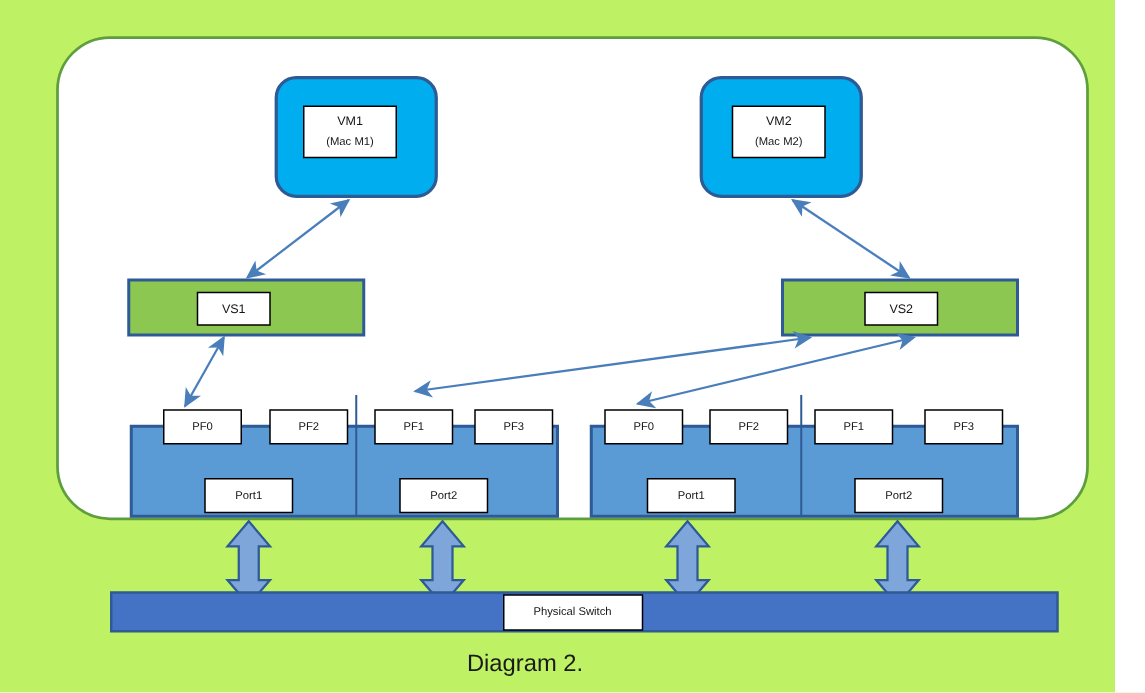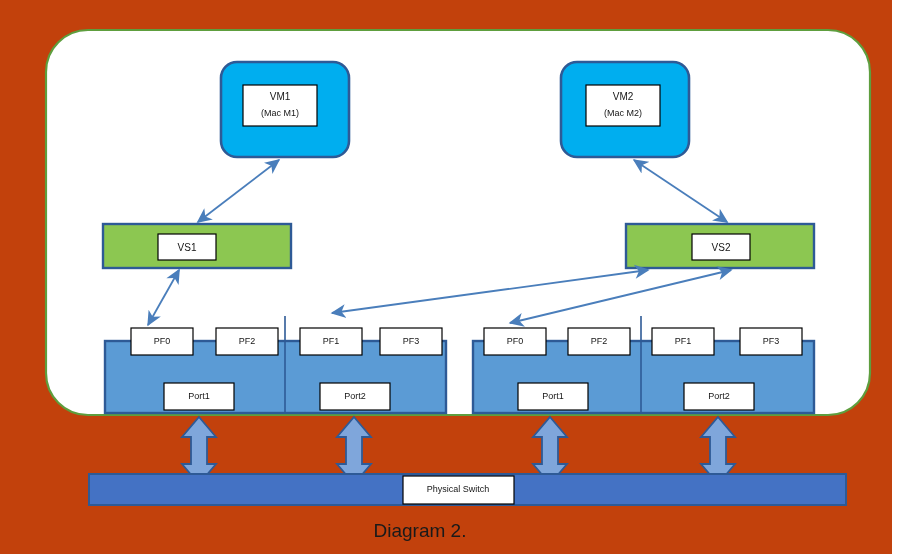--- a/index.html
+++ b/index.html
@@ -10,21 +10,21 @@
   body {
     width: 916px;
     height: 554px;
     font-family: "Liberation Sans", sans-serif;
     overflow: hidden;
   }
   #stage {
     position: relative;
     width: 892px;
     height: 554px;
-    background: #c2410c;
+    background: #bef264;
   }
   svg#diagram {
     position: absolute;
     top: 0;
     left: 0;
     width: 916px;
     height: 554px;
   }
   .lbl {
     font-family: "Liberation Sans", sans-serif;

